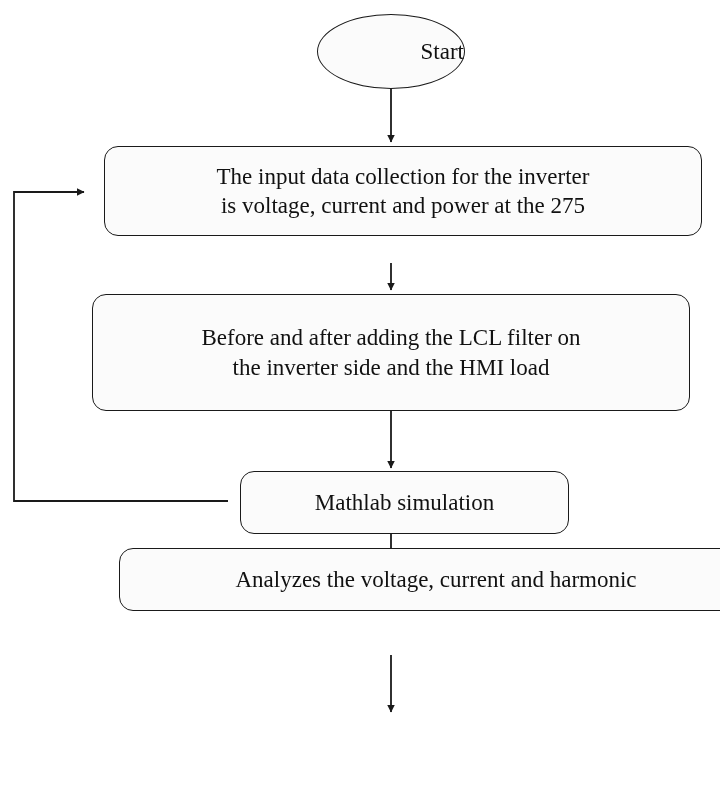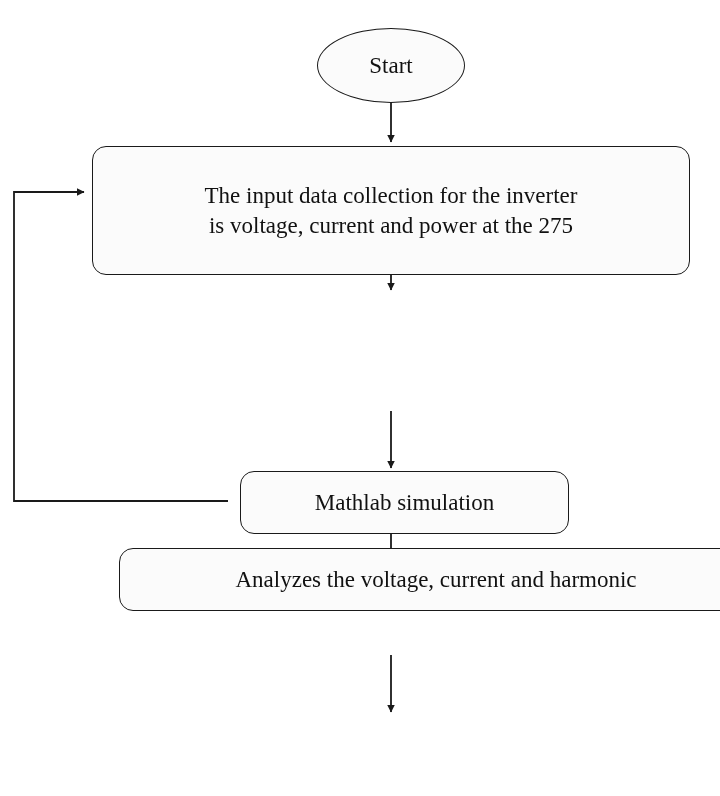--- a/index.html
+++ b/index.html
@@ -93,29 +93,33 @@
 
     <g>
       <line x1="391" y1="655" x2="391" y2="712" stroke="#1a1a1a" stroke-width="1.8" marker-end="url(#arrowhead)"></line>
     </g>
 
     <g>
       <path d="M 228 501 L 14 501 L 14 192 L 84 192" fill="none" stroke="#1a1a1a" stroke-width="1.8" marker-end="url(#arrowhead)"></path>
     </g>
   </svg>
 
-  <div class="node terminator" style="left:317px; top:28px; width:148px; height:75px;">
+  <div class="node terminator" style="left:317px; top:14px; width:148px; height:75px;text-align:right;">
     <span class="node-text">Start</span>
   </div>
 
-  <div class="node process" style="left:92px; top:146px; width:598px; height:129px;">
+  <div class="node process" style="left:104px; top:146px; width:598px; height:90px;">
     <span class="node-text">The input data collection for the inverter
 is voltage, current and power at the 275</span>
   </div>
 
+  <div class="node process" style="left:92px; top:294px; width:598px; height:117px;">
+    <span class="node-text">Before and after adding the LCL filter on
+the inverter side and the HMI load</span>
+  </div>
 
   <div class="node process" style="left:240px; top:471px; width:329px; height:63px;">
     <span class="node-text">Mathlab simulation</span>
   </div>
 
   <div class="node process" style="left:74px; top:548px; width:634px; height:63px;margin-left:45px;">
     <span class="node-text">Analyzes the voltage, current and harmonic</span>
   </div>
 
 

